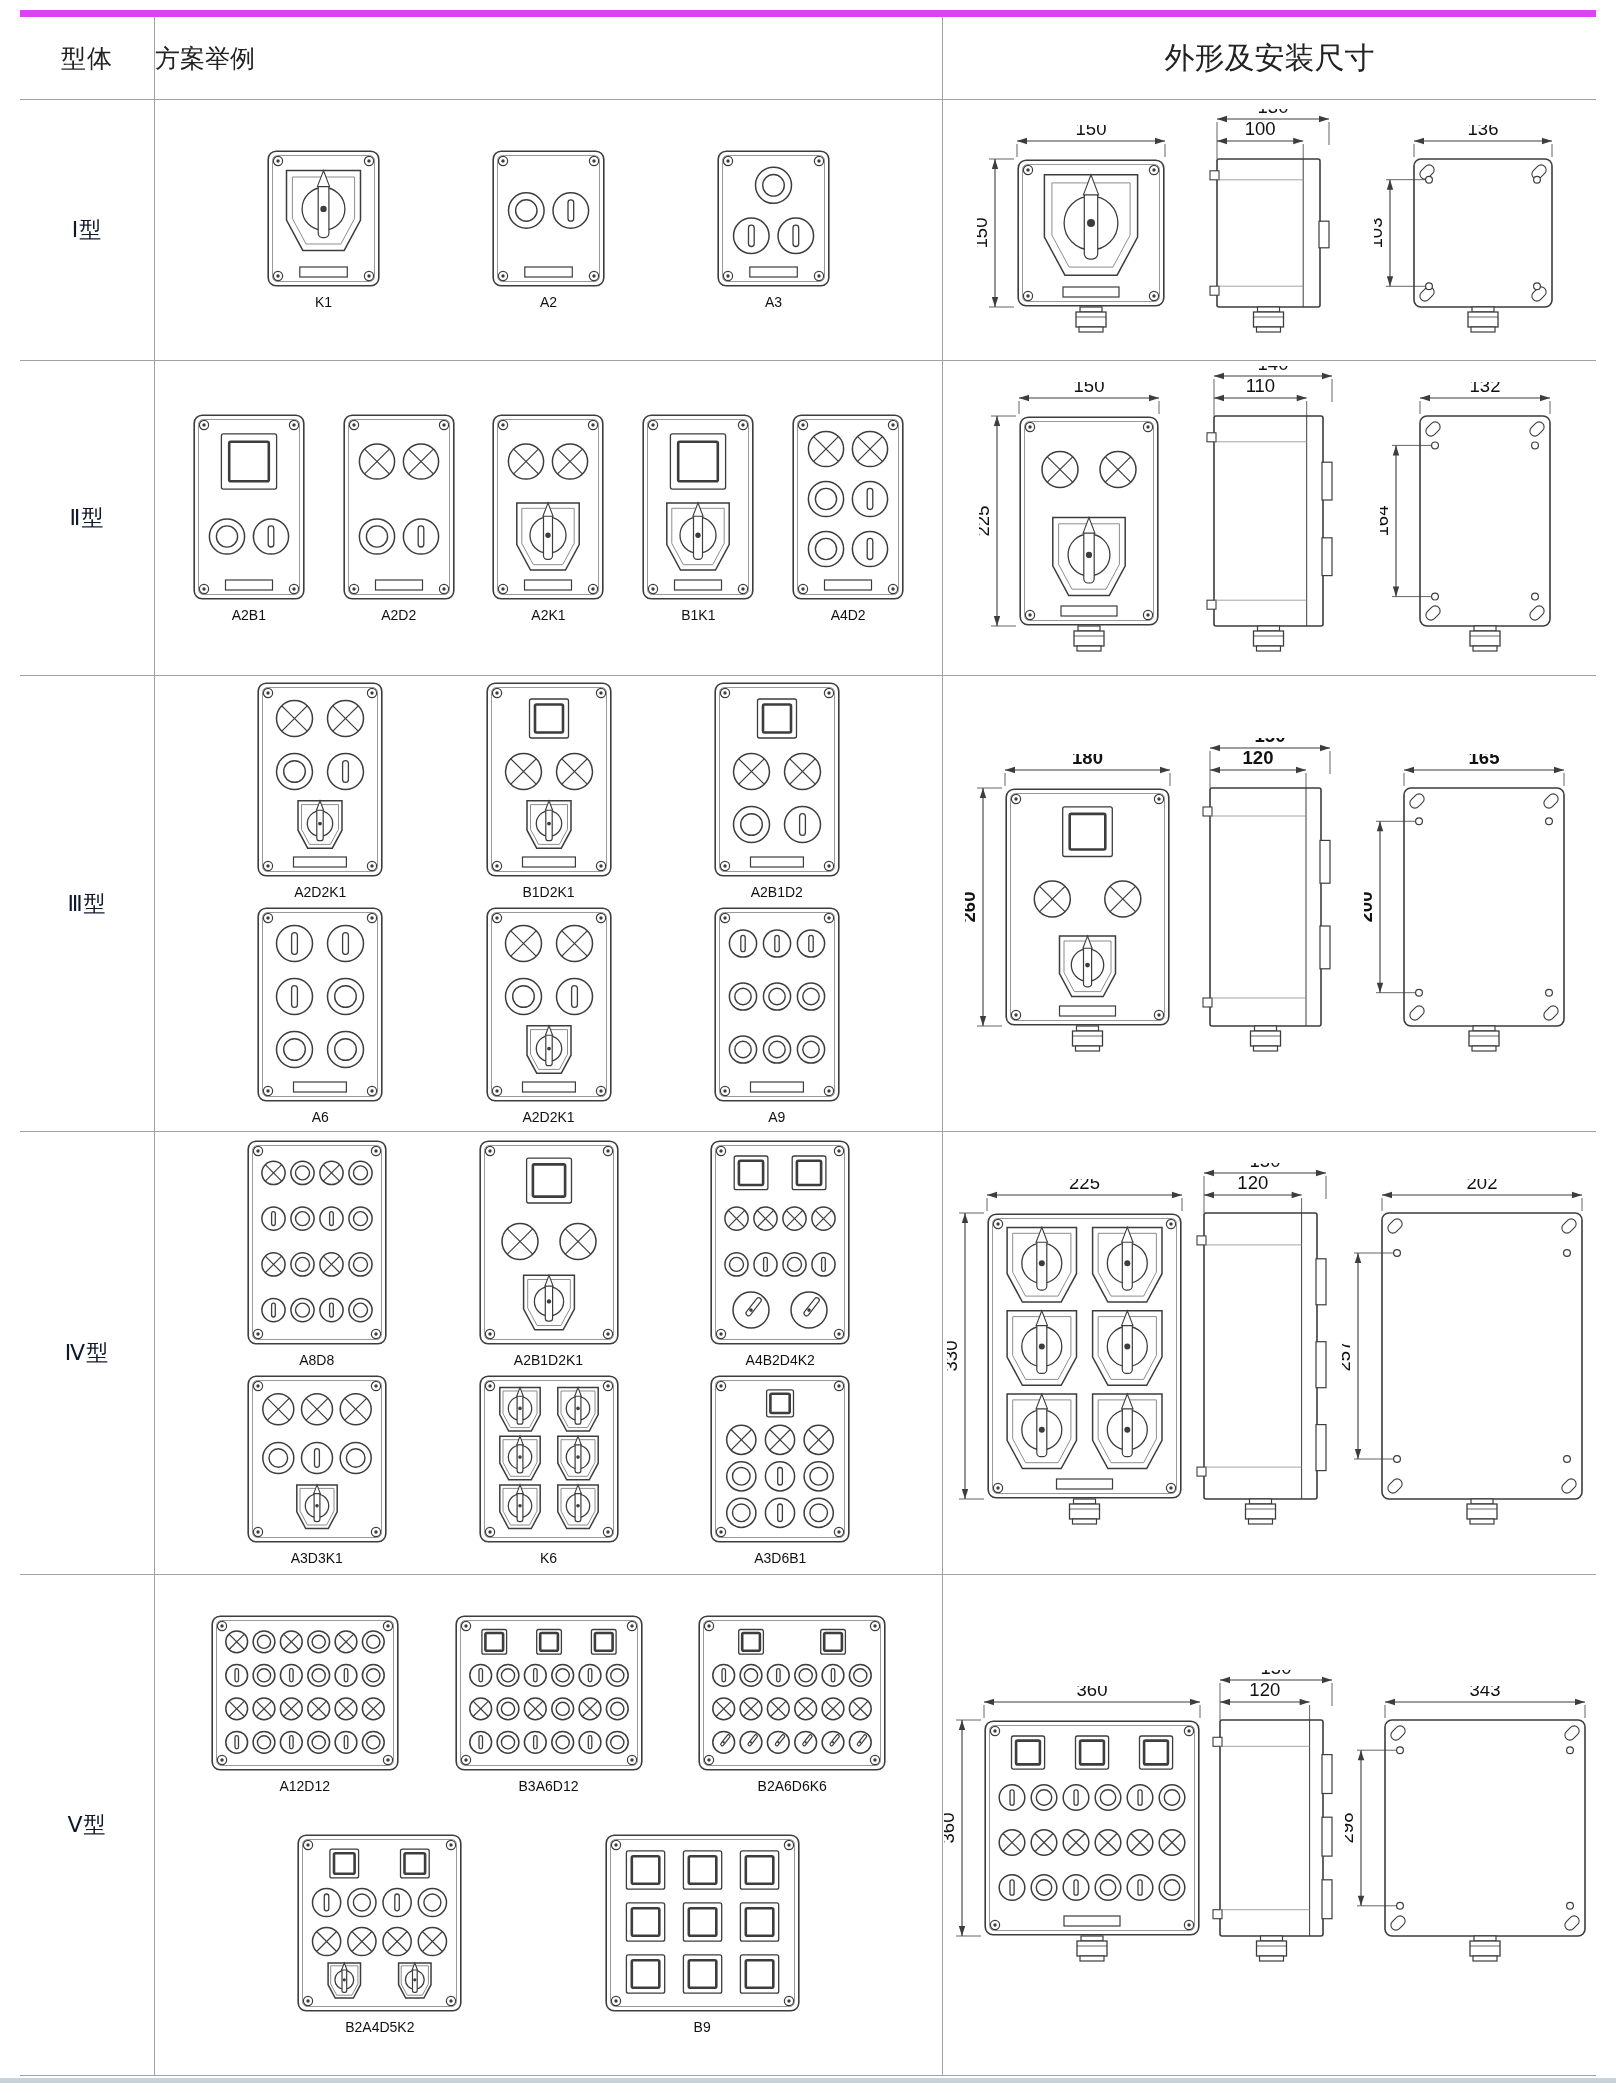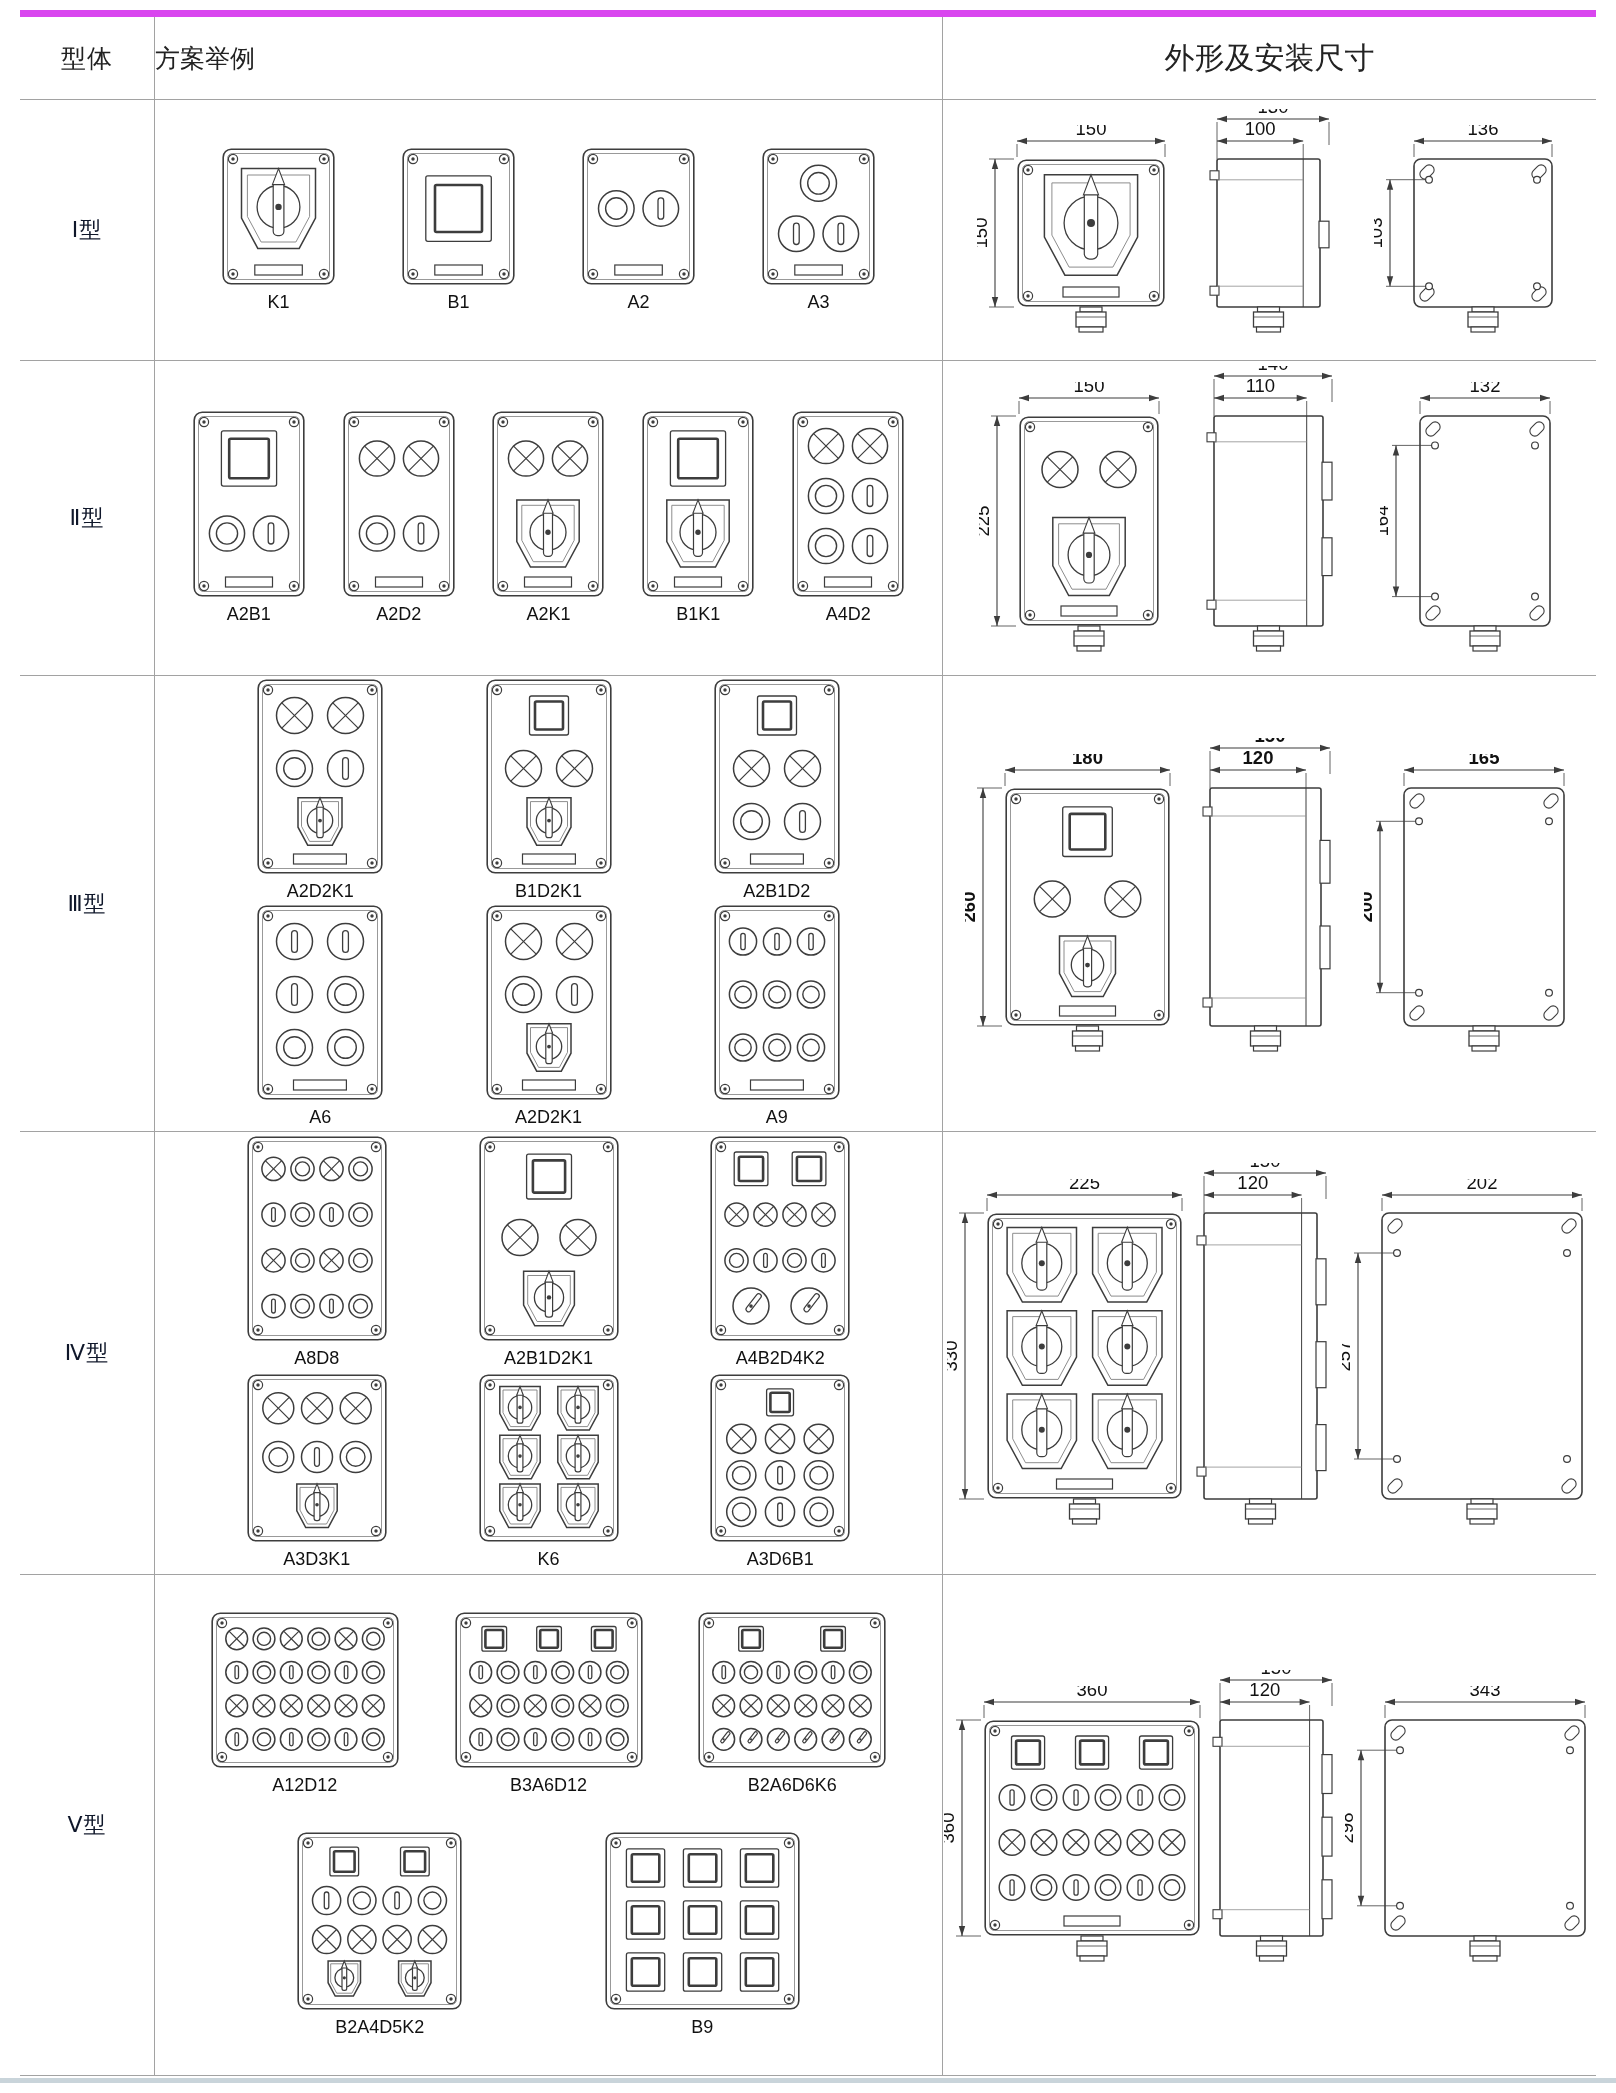--- a/index.html
+++ b/index.html
@@ -4,21 +4,21 @@
 <style>
   html,body{margin:0;padding:0;background:#fff;}
   body{width:1616px;height:2093px;position:relative;font-family:"Liberation Sans",sans-serif;overflow:hidden;}
   .tbl{position:absolute;left:20px;top:10px;width:1576px;border-top:7px solid #d946ef;}
   .trow{display:grid;grid-template-columns:135px 788px 653px;border-bottom:1px solid #a2a2a2;}
   .c{display:flex;align-items:center;justify-content:center;}
   .c1{border-right:1px solid #a2a2a2;font-size:22px;color:#0f172a;letter-spacing:1px;}
   .c2{border-right:1px solid #a2a2a2;display:flex;flex-direction:column;justify-content:space-evenly;align-items:flex-start;}
   .schemeline{display:flex;width:100%;justify-content:space-evenly;align-items:flex-end;}
   .box{display:flex;flex-direction:column;align-items:center;}
-  .blabel{font-size:18px;color:#111;margin-top:7px;}
+  .blabel{font-size:14px;color:#111;margin-top:7px;}
   .c3{display:flex;justify-content:space-evenly;align-items:flex-end;}
   .thead .c{font-size:25px;color:#222;}
   .bottomband{position:absolute;left:0;top:2078px;width:1616px;height:5px;background:#c9d4da;}
   svg{display:block;}
 </style>
 </head>
 <body>
 
 <div class="tbl">
   <div class="trow thead" style="height:82px">
@@ -47,38 +47,20 @@
                 <circle cx="102" cy="126" r="1.7" fill="#3d3d3d"></circle>
                 <polygon points="19.5,20.6 93.5,20.6 93.5,70.1 77.2,100.4 35.8,100.4 19.5,70.1" fill="#fff" stroke="#3d3d3d" stroke-width="1.5"></polygon>
                 <polygon points="25.4,27 87.6,27 87.6,68.5 73.9,94 39.1,94 25.4,68.5" fill="none" stroke="#808080" stroke-width="0.9"></polygon>
                 <circle cx="56.5" cy="58.9" r="21.4" fill="none" stroke="#3d3d3d" stroke-width="1.3"></circle>
                 <rect x="51.2" y="33.4" width="10.7" height="54.2" rx="4.3" fill="#fff" stroke="#3d3d3d" stroke-width="1.2"></rect>
                 <polygon points="56.5,20.6 50.4,36.6 62.6,36.6" fill="#fff" stroke="#3d3d3d" stroke-width="1.1"></polygon>
                 <circle cx="56.5" cy="58.9" r="3.2" fill="#3d3d3d"></circle>
                 <rect x="32.8" y="117" width="47.5" height="10" fill="#fff" stroke="#3d3d3d" stroke-width="1.2"></rect>
               </svg>
               <div class="blabel">K1</div>
-            </div>
-            <div class="box">
-              <svg xmlns="http://www.w3.org/2000/svg" width="113" height="137" viewBox="0 0 113 137">
-                <rect x="1.2" y="1.2" width="110.6" height="134.6" rx="8" fill="#fff" stroke="#3d3d3d" stroke-width="1.6"></rect>
-                <rect x="5.5" y="5.5" width="102" height="126" rx="5" fill="none" stroke="#8d8d8d" stroke-width="0.9"></rect>
-                <circle cx="11" cy="11" r="4.6" fill="#fff" stroke="#3d3d3d" stroke-width="1.2"></circle>
-                <circle cx="11" cy="11" r="1.7" fill="#3d3d3d"></circle>
-                <circle cx="102" cy="11" r="4.6" fill="#fff" stroke="#3d3d3d" stroke-width="1.2"></circle>
-                <circle cx="102" cy="11" r="1.7" fill="#3d3d3d"></circle>
-                <circle cx="11" cy="126" r="4.6" fill="#fff" stroke="#3d3d3d" stroke-width="1.2"></circle>
-                <circle cx="11" cy="126" r="1.7" fill="#3d3d3d"></circle>
-                <circle cx="102" cy="126" r="4.6" fill="#fff" stroke="#3d3d3d" stroke-width="1.2"></circle>
-                <circle cx="102" cy="126" r="1.7" fill="#3d3d3d"></circle>
-                <rect x="23.8" y="27.8" width="65.5" height="65.5" rx="2" stroke="#3d3d3d" fill="none" stroke-width="1.3"></rect>
-                <rect x="33" y="37" width="47" height="47" rx="1.5" stroke="#3d3d3d" fill="none" stroke-width="2.6"></rect>
-                <rect x="32.8" y="117" width="47.5" height="10" fill="#fff" stroke="#3d3d3d" stroke-width="1.2"></rect>
-              </svg>
-              <div class="blabel">B1</div>
             </div>
             <div class="box">
               <svg xmlns="http://www.w3.org/2000/svg" width="113" height="137" viewBox="0 0 113 137">
                 <rect x="1.2" y="1.2" width="110.6" height="134.6" rx="8" fill="#fff" stroke="#3d3d3d" stroke-width="1.6"></rect>
                 <rect x="5.5" y="5.5" width="102" height="126" rx="5" fill="none" stroke="#8d8d8d" stroke-width="0.9"></rect>
                 <circle cx="11" cy="11" r="4.6" fill="#fff" stroke="#3d3d3d" stroke-width="1.2"></circle>
                 <circle cx="11" cy="11" r="1.7" fill="#3d3d3d"></circle>
                 <circle cx="102" cy="11" r="4.6" fill="#fff" stroke="#3d3d3d" stroke-width="1.2"></circle>
                 <circle cx="102" cy="11" r="1.7" fill="#3d3d3d"></circle>
                 <circle cx="11" cy="126" r="4.6" fill="#fff" stroke="#3d3d3d" stroke-width="1.2"></circle>

